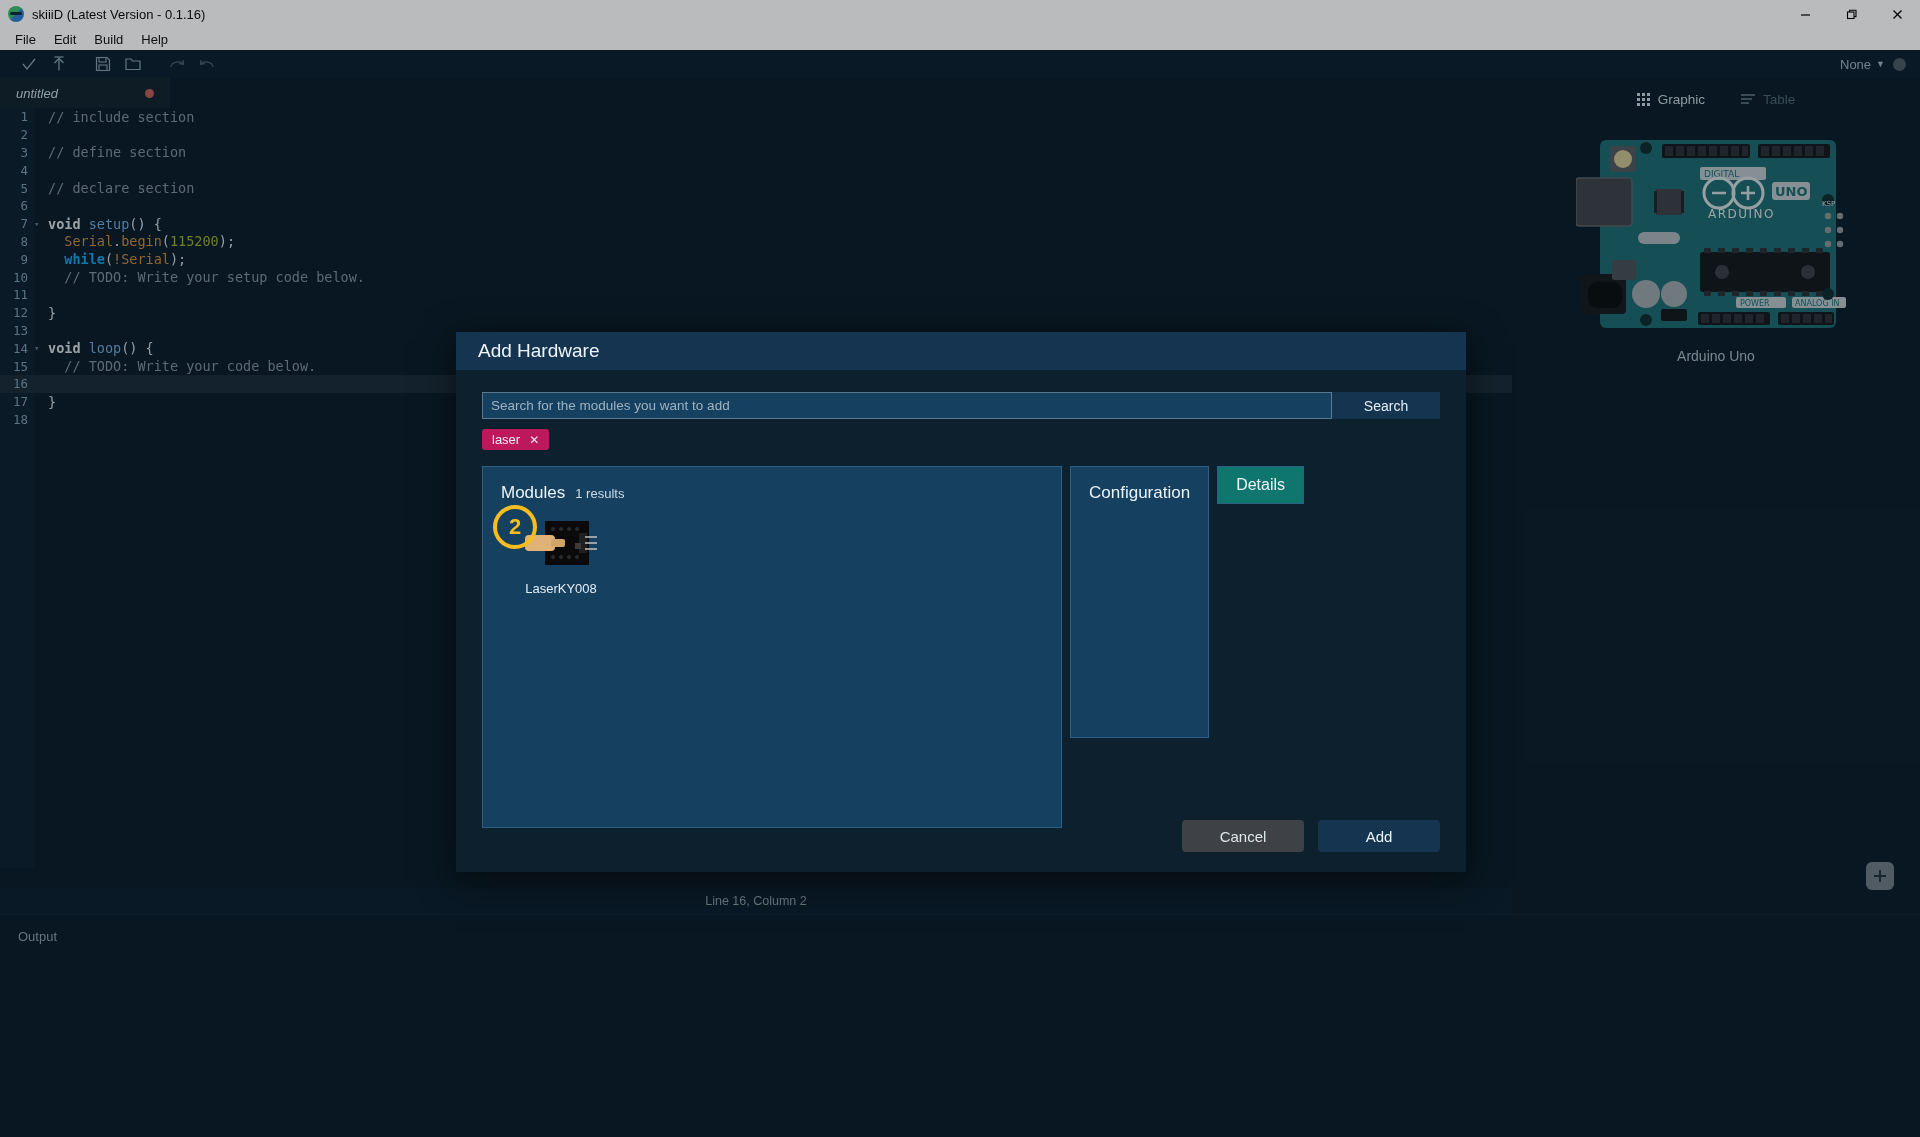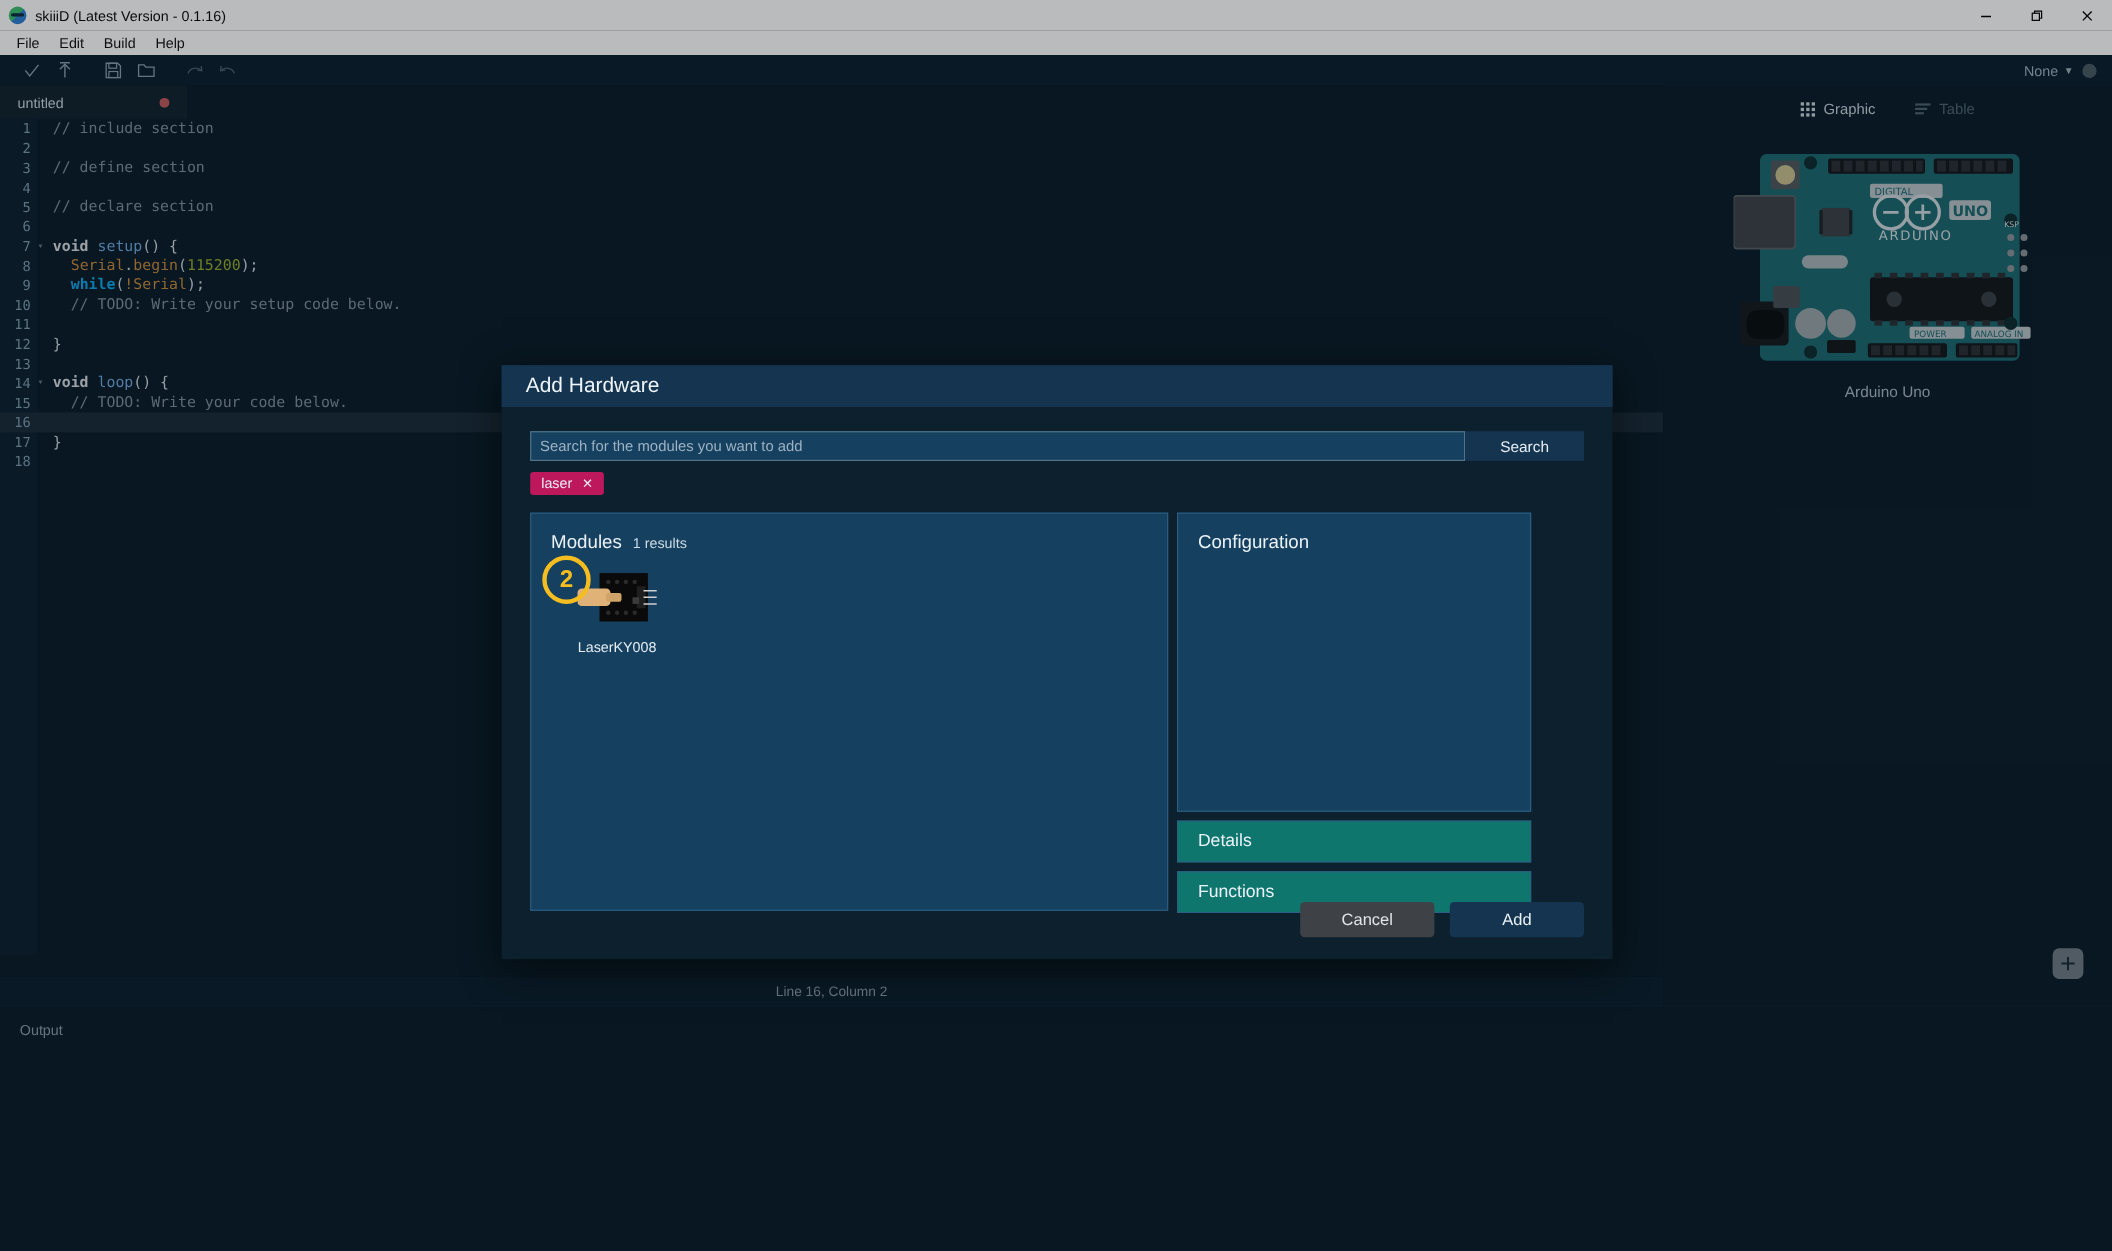--- a/index.html
+++ b/index.html
@@ -59,21 +59,21 @@
   .status-dot { width: 13px; height: 13px; border-radius: 50%; background: #4a5a63; }
 
   
   .editor {
     position: absolute; top: 78px; left: 0; width: 1512px; height: 810px;
     background: #0b1c28;
   }
   .tabstrip { height: 30px; display: flex; align-items: stretch; background: #0b1c28; }
   .tab {
     min-width: 170px; display: flex; align-items: center; gap: 12px;
-    padding: 0 16px; background: #12232f; font-size: 13px; color: #c9d6de;
+    padding: 0 16px; background: #12232f; font-size: 13px; color: #c9d6de; font-style: italic;
   }
   .tab-dot { width: 9px; height: 9px; border-radius: 50%; background: #c05b5b; margin-left: auto; }
 
   .code { position: relative; font-family: "DejaVu Sans Mono", monospace; font-size: 13.5px; }
   .gutter {
     position: absolute; top: 0; left: 0; width: 34px; height: 760px; background: #0e2130;
   }
   .rows { position: relative; }
   .row { height: 17.8px; display: flex; align-items: center; white-space: pre; }
   .row.active { background: #1b2c38; }
@@ -156,21 +156,21 @@
     background: #be185d; color: #e9f1f6; font-size: 13px; border-radius: 3px;
     padding: 3px 10px; display: flex; align-items: center; gap: 9px;
   }
   .tag-x { font-size: 12px; color: #e4edf3; }
 
   .panes { display: flex; gap: 8px; margin-top: 16px; }
   .pane-modules {
     width: 580px; height: 362px; background: #16405f;
     border: 1px solid #2d5f84; padding: 16px 18px;
   }
-  .pane-right { width: 322px; display: flex; flex-direction: column; gap: 8px; }
+  .pane-right { width: 322px; display: flex; flex-direction: row; gap: 8px; }
   .pane-config {
     height: 272px; background: #16405f; border: 1px solid #2d5f84; padding: 16px 18px;
   }
   .pane-head { font-size: 17px; color: #eaf2f7; display: flex; align-items: baseline; gap: 10px; }
   .pane-count { font-size: 13px; color: #cddbe5; }
   .accordion {
     height: 38px; background: #0f766e; border: 1px solid #2d5f84;
     display: flex; align-items: center; padding: 0 18px; font-size: 16px; color: #eaf2f7;
   }
 
@@ -513,21 +513,20 @@
             <div class="module-name">LaserKY008</div>
           </div>
         </div>
       </div>
 
       <div class="pane-right">
         <div class="pane-config">
           <div class="pane-head">Configuration</div>
         </div>
         <div class="accordion">Details</div>
-        <div class="accordion">Functions</div>
       </div>
     </div>
   </div>
 
   <div class="dlg-footer">
     <button class="btn btn-cancel">Cancel</button>
     <button class="btn btn-add">Add</button>
   </div>
 </div>
 

